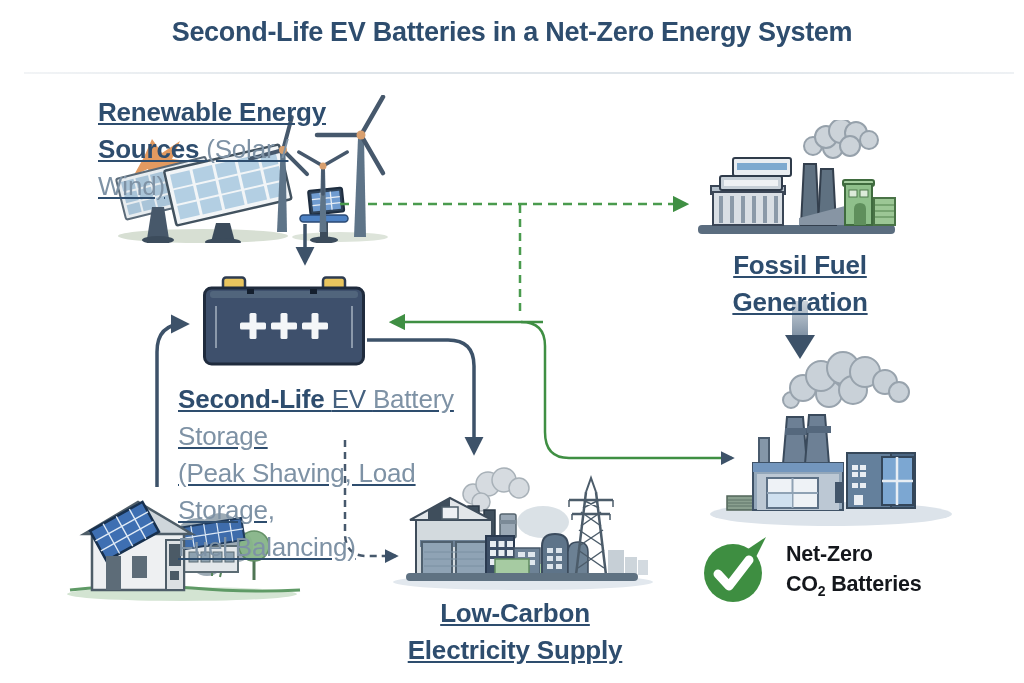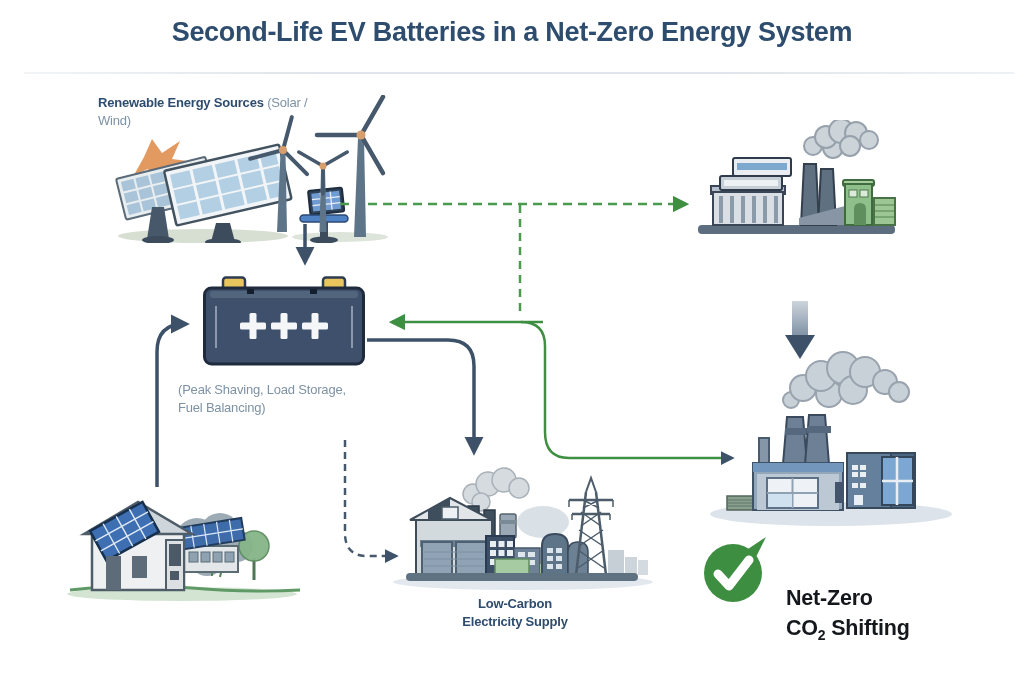--- a/index.html
+++ b/index.html
@@ -3,30 +3,30 @@
 <meta charset="utf-8">
 <style>
   html,body{margin:0;padding:0;background:#ffffff;}
   .stage{position:relative;width:1024px;height:683px;background:#ffffff;overflow:hidden;
          font-family:"Liberation Sans","DejaVu Sans",sans-serif;color:#2e4d6e;border-radius:7px;}
   .abs{position:absolute;}
   .title{left:0;right:0;top:17px;text-align:center;font-size:27px;font-weight:700;
          color:#2e4d6e;letter-spacing:-0.3px;}
   .rule{left:24px;right:10px;top:72px;height:2px;
         background:linear-gradient(to right,#f2f4f6,#dfe5ea 30%,#dfe5ea 70%,#eef1f4);}
-  .node-label{font-size:13px;line-height:1.42;letter-spacing:-0.2px;}
+  .node-label{font-size:26px;line-height:1.42;letter-spacing:-0.2px;text-decoration:underline;}
   .bold-dark{font-weight:700;color:#2e4d6e;}
   .mid-dark{font-weight:400;color:#45617f;}
   .light{font-weight:400;color:#7e92a5;}
   .renew-label{left:98px;top:94px;width:242px;}
   .battery-label{left:178px;top:381px;width:332px;}
   .fossil-label{left:672px;top:247px;width:256px;text-align:center;font-weight:700;color:#2e4d6e;}
   .lowcarbon-label{left:397px;top:595px;width:236px;text-align:center;font-weight:700;color:#2e4d6e;}
   .netzero-label{left:786px;top:540px;width:220px;font-size:21.5px;font-weight:700;
-                 color:#14171c;line-height:1.38;letter-spacing:-0.2px;margin-top:44px;}
+                 color:#14171c;line-height:1.38;letter-spacing:-0.2px;}
   .netzero-label sub{font-size:14px;}
   svg{display:block;}
   .overlay{left:0;top:0;pointer-events:none;}
 </style>
 </head>
 <body>
 
 <div class="stage">
 
   <div class="abs title">Second-Life EV Batteries in a Net-Zero Energy System</div>
@@ -370,30 +370,34 @@
     <path d="M367,340 H448 Q474,340 474,366 V452" stroke="#3d5269" stroke-width="3.5" fill="none" marker-end="url(#mNavy)"></path>
     <path d="M157,487 V352 Q157,324 184,324 H186" stroke="#3d5269" stroke-width="3.5" fill="none" marker-end="url(#mNavy)"></path>
     <path d="M345,440 V533 Q345,556 367,556 H396" stroke="#46586c" stroke-width="2.5" fill="none" stroke-dasharray="7,5" marker-end="url(#mNavy)"></path>
   </svg>
 
   <div class="abs node-label renew-label">
     <span class="bold-dark">Renewable Energy Sources </span><span class="light">(Solar / Wind)</span>
   </div>
 
   <div class="abs node-label battery-label">
+    <div>
+      <span class="bold-dark">Second-Life </span><span class="mid-dark">EV </span><span class="light">Battery Storage</span>
+    </div>
     <div class="light">(Peak Shaving, Load Storage,</div>
     <div class="light">Fuel Balancing)</div>
   </div>
 
   <div class="abs node-label fossil-label">
+    <div>Fossil Fuel Generation</div>
   </div>
 
   <div class="abs node-label lowcarbon-label">
     <div>Low-Carbon</div>
     <div>Electricity Supply</div>
   </div>
 
   <div class="abs netzero-label">
     <div>Net-Zero</div>
-    <div><span>CO</span><sub>2</sub><span> Shifting</span></div>
+    <div><span>CO</span><sub>2</sub><span> Batteries</span></div>
   </div>
 
 </div>
 
 </body></html>

